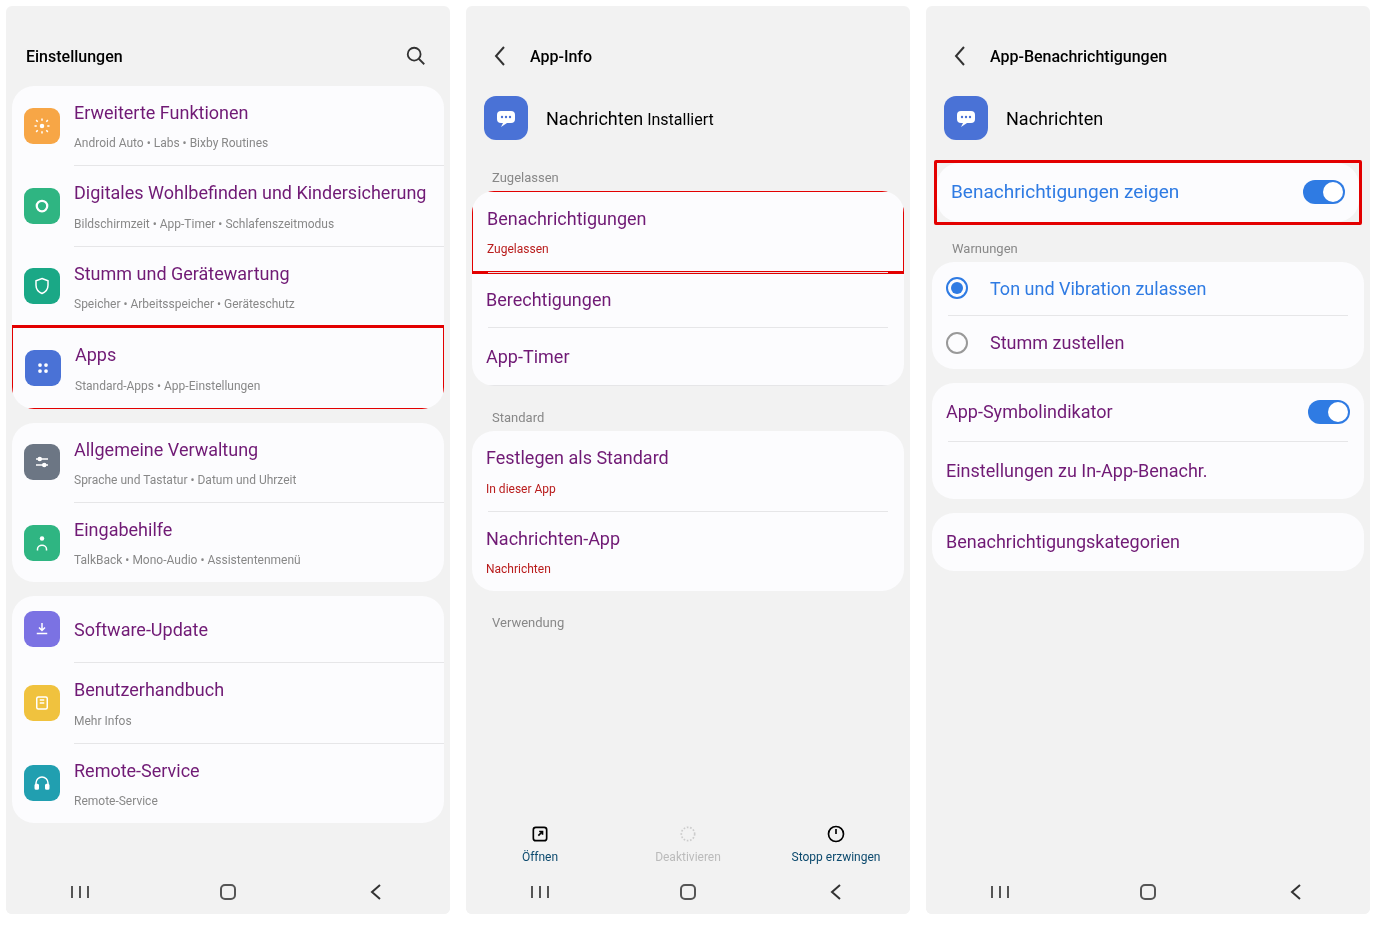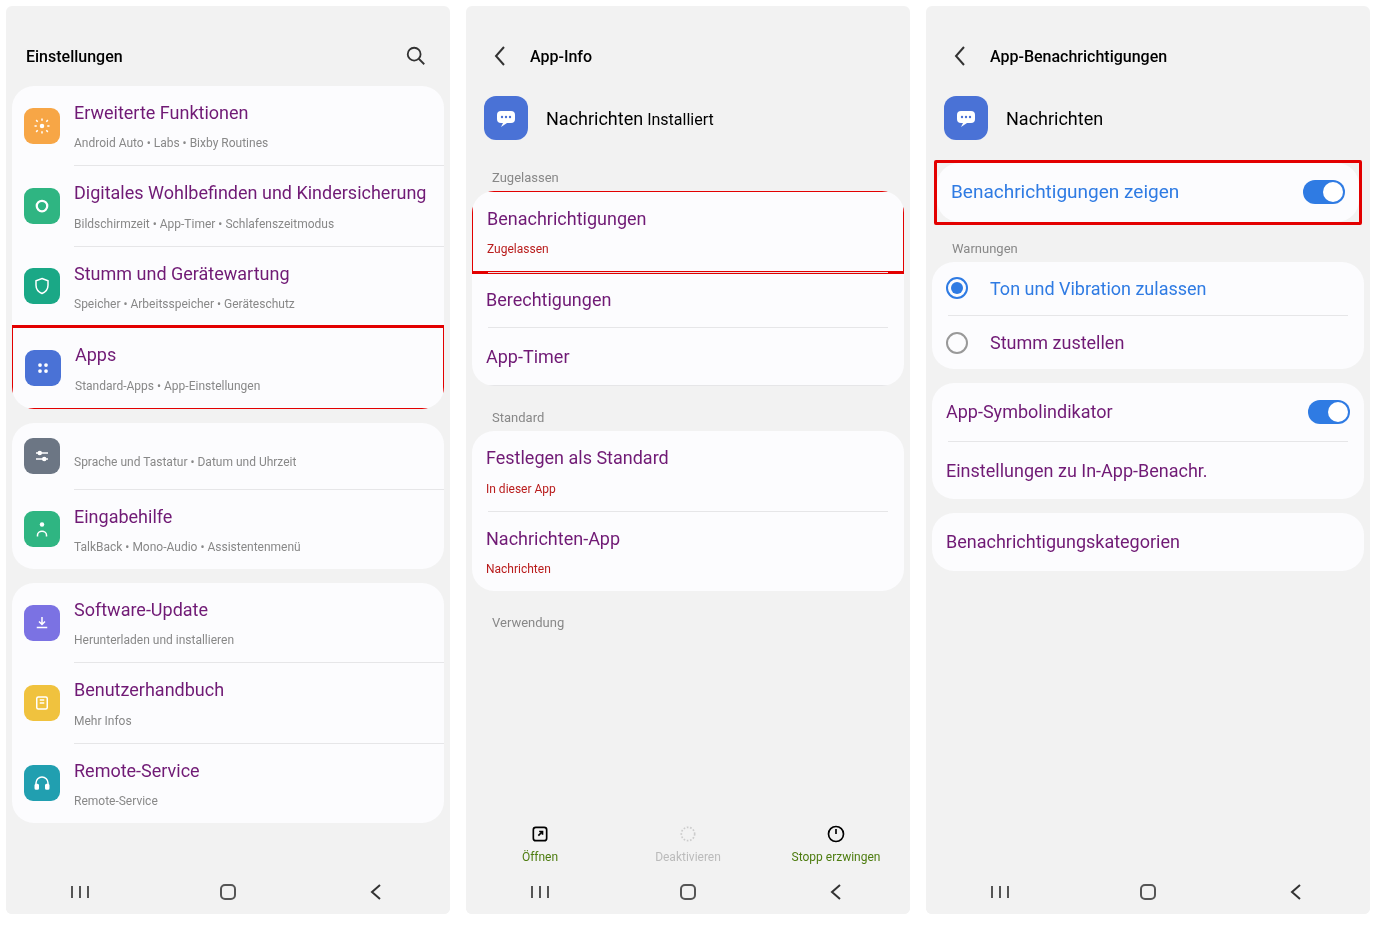--- a/index.html
+++ b/index.html
@@ -158,21 +158,21 @@
     justify-content: space-around;
     padding: 4px 0 6px;
     background: #f2f2f2;
   }
   .b-action {
     display: flex;
     flex-direction: column;
     align-items: center;
     gap: 6px;
     font-size: 12px;
-    color: #4d7c0f;
+    color: #0c4a6e;
     width: 33%;
   }
   .b-action.disabled { color: #bbb; }
   .nav-bar {
     height: 44px;
     display: flex;
     justify-content: space-around;
     align-items: center;
     background: #f2f2f2;
   }
@@ -256,20 +256,21 @@
       <div class="list-item with-icon">
         <div class="icon-wrap" style="background:#6c7684">
             <svg width="18" height="18" viewBox="0 0 24 24" stroke="#fff" stroke-width="2">
               <line x1="4" y1="8" x2="20" y2="8"></line>
               <line x1="4" y1="16" x2="20" y2="16"></line>
               <circle cx="9" cy="8" r="2" fill="#fff"></circle>
               <circle cx="15" cy="16" r="2" fill="#fff"></circle>
             </svg>
           </div>
         <div class="txt">
+          <span class="label">Allgemeine Verwaltung</span>
           <span class="sub">Sprache und Tastatur  •  Datum und Uhrzeit</span>
         </div>
       </div>
       <div class="divider"></div>
       <div class="list-item with-icon">
         <div class="icon-wrap" style="background:#2fb582">
             <svg width="18" height="18" viewBox="0 0 24 24" fill="#fff">
               <circle cx="12" cy="6" r="3"></circle>
               <path d="M6 22v-2c0-3 3-5 6-5s6 2 6 5v2" fill="none" stroke="#fff" stroke-width="2"></path>
             </svg>
@@ -283,21 +284,20 @@
 
     <div class="card">
       <div class="list-item with-icon">
         <div class="icon-wrap" style="background:#7b72e3">
             <svg width="18" height="18" viewBox="0 0 24 24" fill="none" stroke="#fff" stroke-width="2">
               <path d="M12 4v10M8 10l4 4 4-4M5 18h14"></path>
             </svg>
           </div>
         <div class="txt">
           <span class="label">Software-Update</span>
-          <span class="sub">Herunterladen und installieren</span>
         </div>
       </div>
       <div class="divider"></div>
       <div class="list-item with-icon">
         <div class="icon-wrap" style="background:#f0c23e">
             <svg width="18" height="18" viewBox="0 0 24 24" fill="none" stroke="#fff" stroke-width="2">
               <rect x="5" y="4" width="14" height="16" rx="2"></rect>
               <line x1="9" y1="8" x2="15" y2="8"></line>
               <line x1="9" y1="12" x2="15" y2="12"></line>
             </svg>

